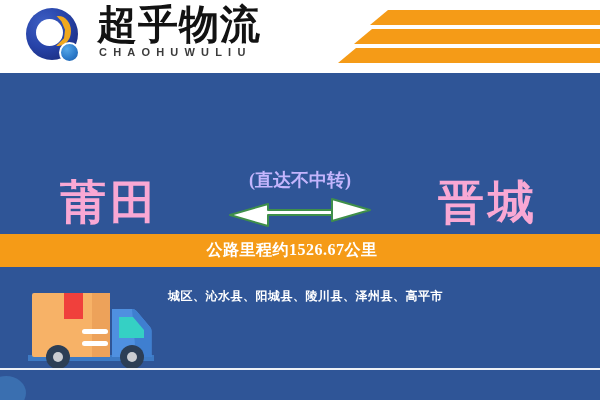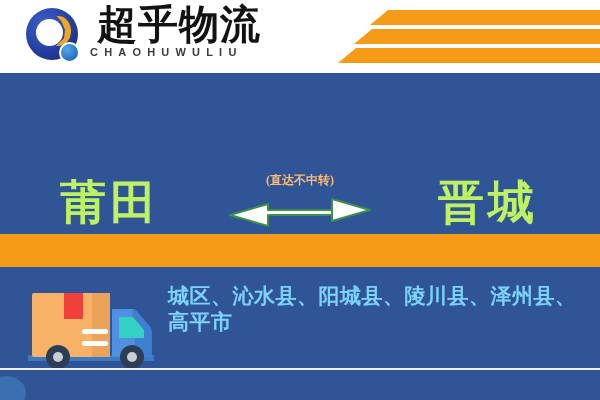--- a/index.html
+++ b/index.html
@@ -69,21 +69,21 @@
     font-family: "Liberation Serif", "DejaVu Serif", serif;
     font-weight: bold;
     font-size: 40px;
     letter-spacing: 1px;
     color: #121212;
     line-height: 42px;
     white-space: nowrap;
   }
   .brand-en {
     position: absolute;
-    left: 90px; top: 46px;
+    left: 99px; top: 46px;
     font-family: "Liberation Sans", "DejaVu Sans", sans-serif;
     font-weight: bold;
     font-size: 11px;
     letter-spacing: 6.2px;
     color: #3b3b3b;
     white-space: nowrap;
   }
   .stripes {
     position: absolute;
     right: 0; top: 0;
@@ -98,41 +98,41 @@
     height: 159px;
     background: #2f5597;
   }
   .city {
     position: absolute;
     top: 130px;
     font-family: "Liberation Serif", "DejaVu Serif", serif;
     font-weight: bold;
     font-size: 46px;
     line-height: 56px;
-    color: #bef264;
+    color: #f9a8d4;
     letter-spacing: 4px;
     white-space: nowrap;
     transform: translateY(-50%);
   }
   .city-origin { left: 60px; }
   .city-dest   { right: 62px; text-align: center; }
 
   .mid {
     position: absolute;
     left: 50%;
     top: 130px;
     transform: translate(-50%, -50%);
     width: 190px;
     text-align: center;
   }
   .mid-top {
     font-family: "Liberation Serif", "DejaVu Serif", serif;
     font-weight: bold;
-    font-size: 12px;
-    color: #fdba74;
+    font-size: 18px;
+    color: #c4b5fd;
     line-height: 18px;
     white-space: nowrap;
     margin-top: 20px;
   }
   .mid-arrow {
     margin: 4px auto 2px auto;
     width: 152px;
     height: 38px;
   }
   .mid-bottom {
@@ -173,23 +173,23 @@
     height: 133px;
     background: #2f5597;
     overflow: hidden;
   }
   .areas {
     position: absolute;
     left: 168px; top: 16px;
     right: 14px;
     font-family: "Liberation Serif", "DejaVu Serif", serif;
     font-weight: bold;
-    font-size: 21px;
+    font-size: 12px;
     line-height: 26px;
-    color: #7dd3fc;
+    color: #ffffff;
     letter-spacing: 0.5px;
   }
   .truck {
     position: absolute;
     left: 24px; top: 10px;
     width: 150px; height: 100px;
   }
   .hr-line {
     position: absolute;
     left: 0; top: 101px;
@@ -243,20 +243,21 @@
         <polygon points="108,22 44,22 44,33 6,22 44,11 44,17 108,17" fill="#ffffff" stroke="#3f8f4a" stroke-width="2" stroke-linejoin="round"></polygon>
       </svg>
 
       <div class="mid-bottom">【往返运输】</div>
     </div>
 
     <div class="city city-dest">晋城</div>
   </div>
 
   <div class="infobar">
+    <span class="infobar-text">公路里程约1526.67公里</span>
     <span class="infobar-gap"></span>
   </div>
 
   <div class="bottom">
 
     <svg class="truck" viewBox="0 0 150 100" preserveAspectRatio="xMidYMid meet">
 
       <rect x="4" y="78" width="126" height="6" fill="#3d7ac4"></rect>
 
       <rect x="8" y="16" width="78" height="64" rx="2" fill="#f7b267"></rect>

